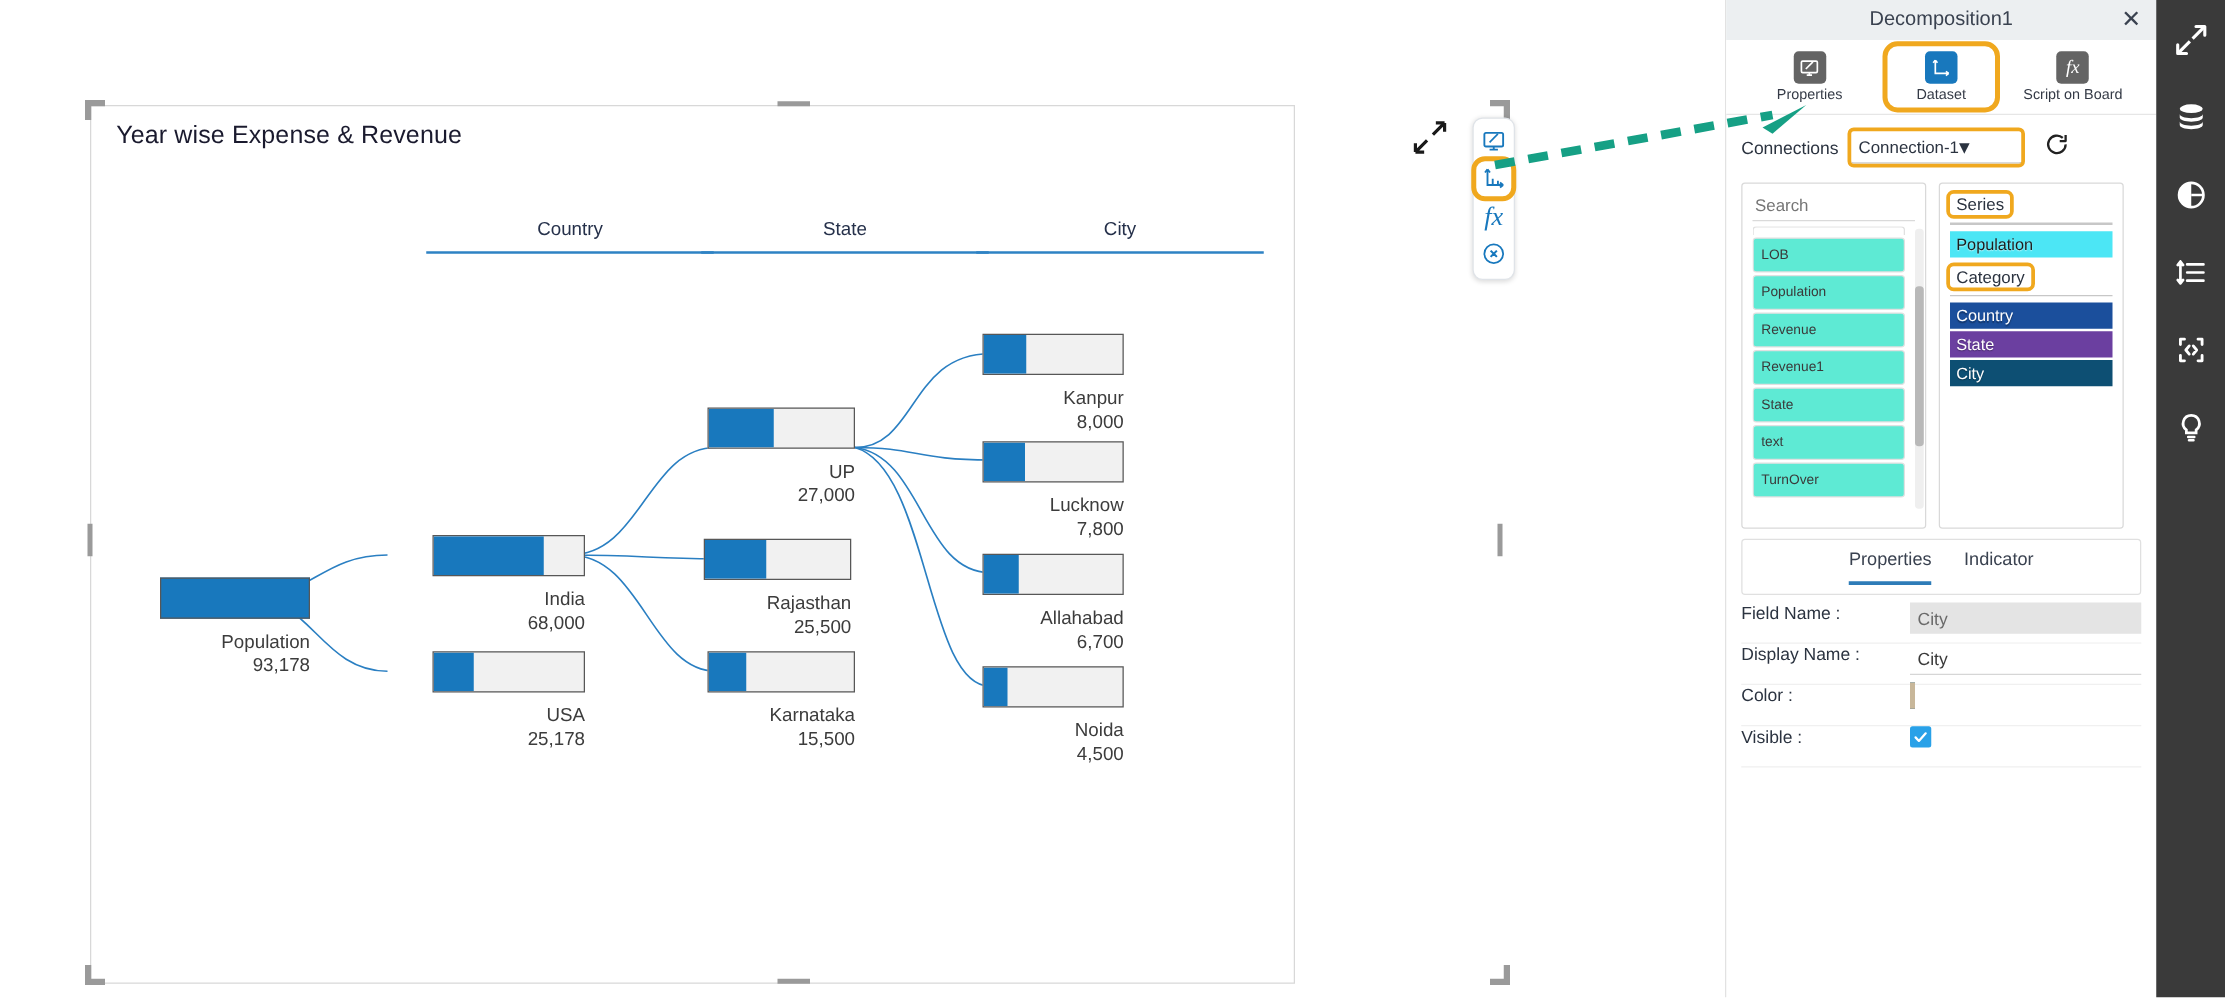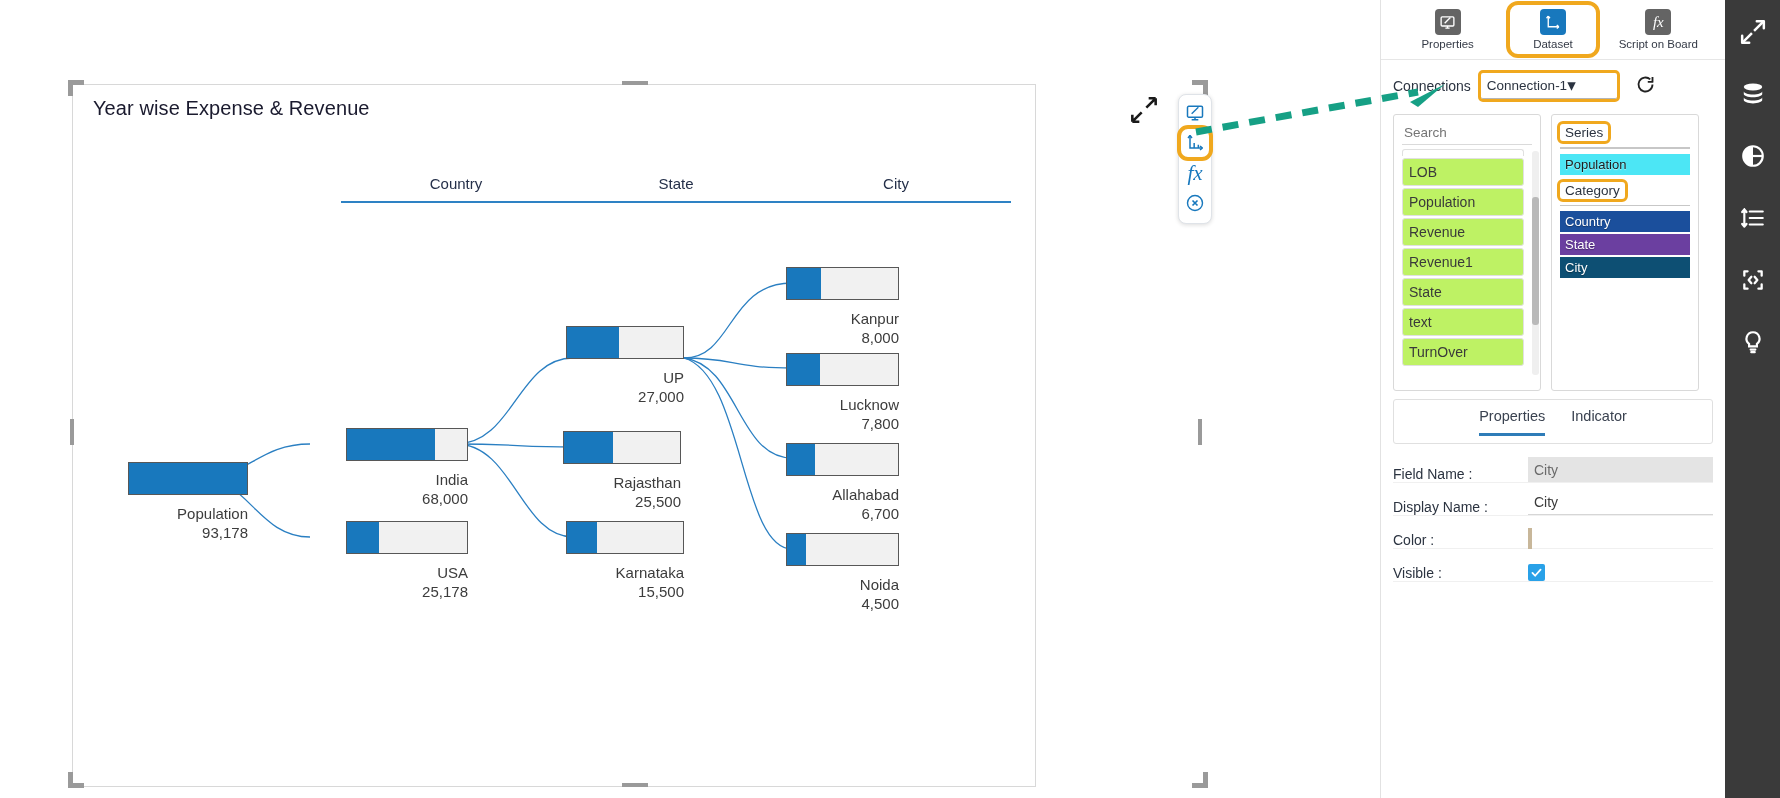--- a/index.html
+++ b/index.html
@@ -142,21 +142,21 @@
     margin-top: 4px; height: 229px; overflow: hidden; position: relative;
     padding-right: 8px;
   }
   #fields-scroll .hidden-top {
     height: 7px; border: 1px solid #e0e0e0; border-bottom: 0;
     border-radius: 3px 3px 0 0; margin-bottom: 2px;
   }
   .field-item {
     border: 1px solid #e0e0e0; border-radius: 3px; height: 28px;
     display: flex; align-items: center; padding: 0 6px; margin-bottom: 2px;
-    font-size: 14px; color: #3a3a3a; background: #bef264; cursor: pointer;
+    font-size: 11px; color: #3a3a3a; background: #5eead4; cursor: pointer;
   }
   #fields-track {
     position: absolute; right: 1px; top: 36px; width: 7px; height: 224px;
     background: #efefef; border-radius: 3px;
   }
   #fields-thumb {
     position: absolute; left: 0; top: 46px; width: 7px; height: 128px;
     background: #b9b9b9; border-radius: 3px; cursor: pointer;
   }
 
@@ -183,21 +183,21 @@
     font-size: 14.5px; color: #3a4250; cursor: pointer; position: relative;
     padding-bottom: 12px;
   }
   .sub-tab.active::after {
     content: ""; position: absolute; left: 0; right: 0; bottom: 0;
     height: 3px; background: #2e7cb8;
   }
 
   #props-form { padding: 6px 12px 0; }
   .prop-row {
-    display: flex; align-items: flex-end; height: 33px;
+    display: flex; align-items: flex-start; height: 33px;
     border-bottom: 1px solid #f0f0f0;
   }
   .prop-row .plabel { width: 135px; font-size: 14px; color: #2b3340; }
   .prop-row .pval { flex: 1; }
   .ro-input {
     height: 25px; background: #e4e4e4; border: 0; width: 100%;
     font-size: 14px; color: #6a6a6a; padding: 0 6px;
     font-family: inherit; outline: none;
   }
   .ul-input {
@@ -414,20 +414,24 @@
     </div>
 
     <svg id="callout-arrow" viewBox="0 0 260 60">
       <path d="M6 52 L228 12" stroke="#16a085" stroke-width="7" fill="none" stroke-dasharray="16 11" stroke-linecap="butt"></path>
       <path d="M255 4 L220 22 L228 27 Z" fill="#16a085"></path>
     </svg>
   </div>
 
   <div id="right-panel">
 
+    <div id="panel-header">
+      <span class="ttl">Decomposition1</span>
+      <span class="close">✕</span>
+    </div>
 
     <div id="mode-tabs">
       <div class="mode-tab">
         <span class="ico">
           <svg viewBox="0 0 24 24" width="17" height="17" fill="none" stroke="#fff" stroke-width="1.9">
             <rect x="3" y="4" width="18" height="13" rx="1.5"></rect>
             <path d="M9 20h6M12 17v3"></path>
               <path d="M8 13 L16 5"></path>
           </svg>
         </span>

